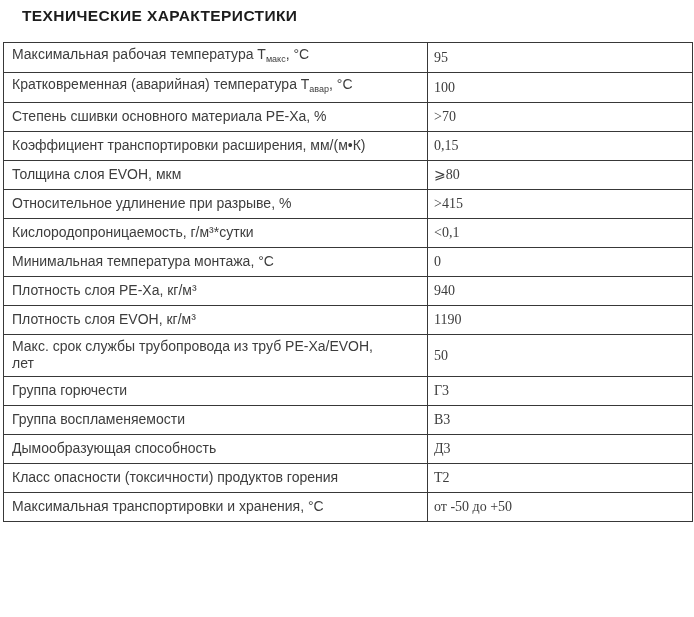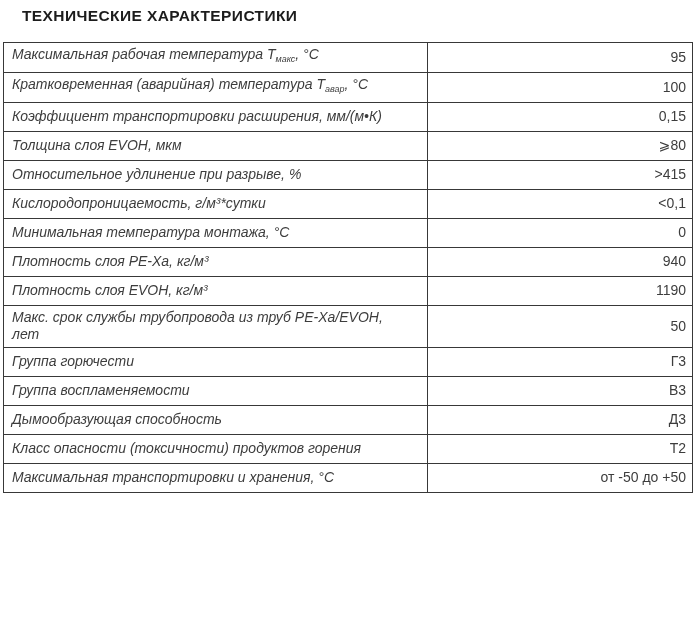--- a/index.html
+++ b/index.html
@@ -34,25 +34,25 @@
     border: 1.5px solid #383838;
     font-size: 14px;
     color: #3d3d3d;
     line-height: 17px;
     vertical-align: middle;
     box-sizing: border-box;
   }
   td.label {
     text-align: left;
     padding: 3px 8px 4px 8px;
-    font-style: italic;
   }
   td.value {
-    text-align: right;
+    text-align: left;
     padding: 3px 6px 4px 6px;
+    font-family: Liberation Serif, serif;
   }
   tr.spec-row { height: 29px; }
   .sub {
     font-size: 9px;
     vertical-align: -3px;
     letter-spacing: 0;
   }
 </style>
 </head>
 <body>
@@ -66,20 +66,24 @@
       <col class="col-value">
     </colgroup>
     <tbody>
         <tr class="spec-row">
           <td class="label"><span>Максимальная рабочая температура Т</span><span class="sub">макс</span><span>, °С</span></td>
           <td class="value">95</td>
         </tr>
         <tr class="spec-row">
           <td class="label"><span>Кратковременная (аварийная) температура Т</span><span class="sub">авар</span><span>, °С</span></td>
           <td class="value">100</td>
+        </tr>
+        <tr class="spec-row">
+          <td class="label"><span>Степень сшивки основного материала PE-Xa, %</span></td>
+          <td class="value">&gt;70</td>
         </tr>
         <tr class="spec-row">
           <td class="label"><span>Коэффициент транспортировки расширения, мм/(м•К)</span></td>
           <td class="value">0,15</td>
         </tr>
         <tr class="spec-row">
           <td class="label"><span>Толщина слоя EVOH, мкм</span></td>
           <td class="value">⩾80</td>
         </tr>
         <tr class="spec-row">

